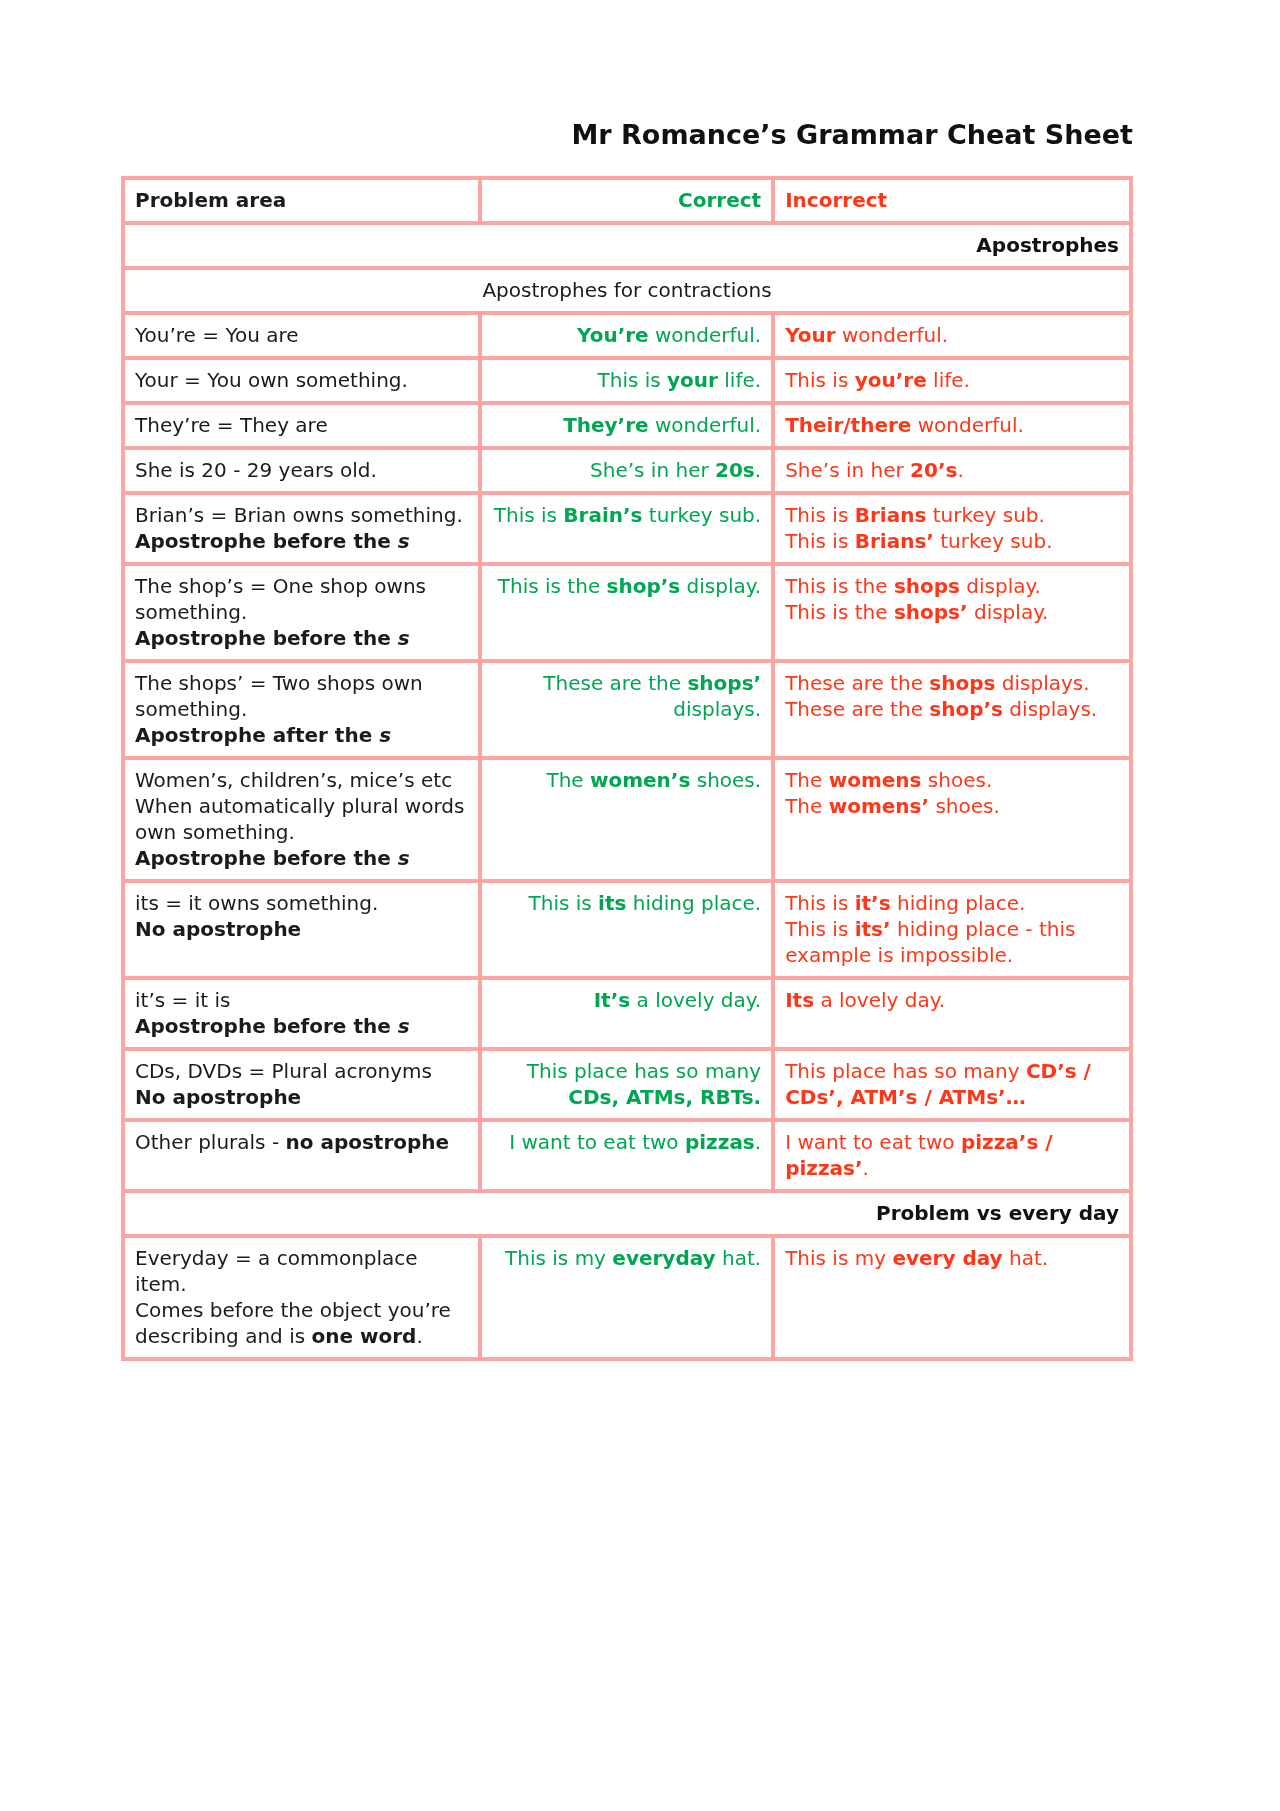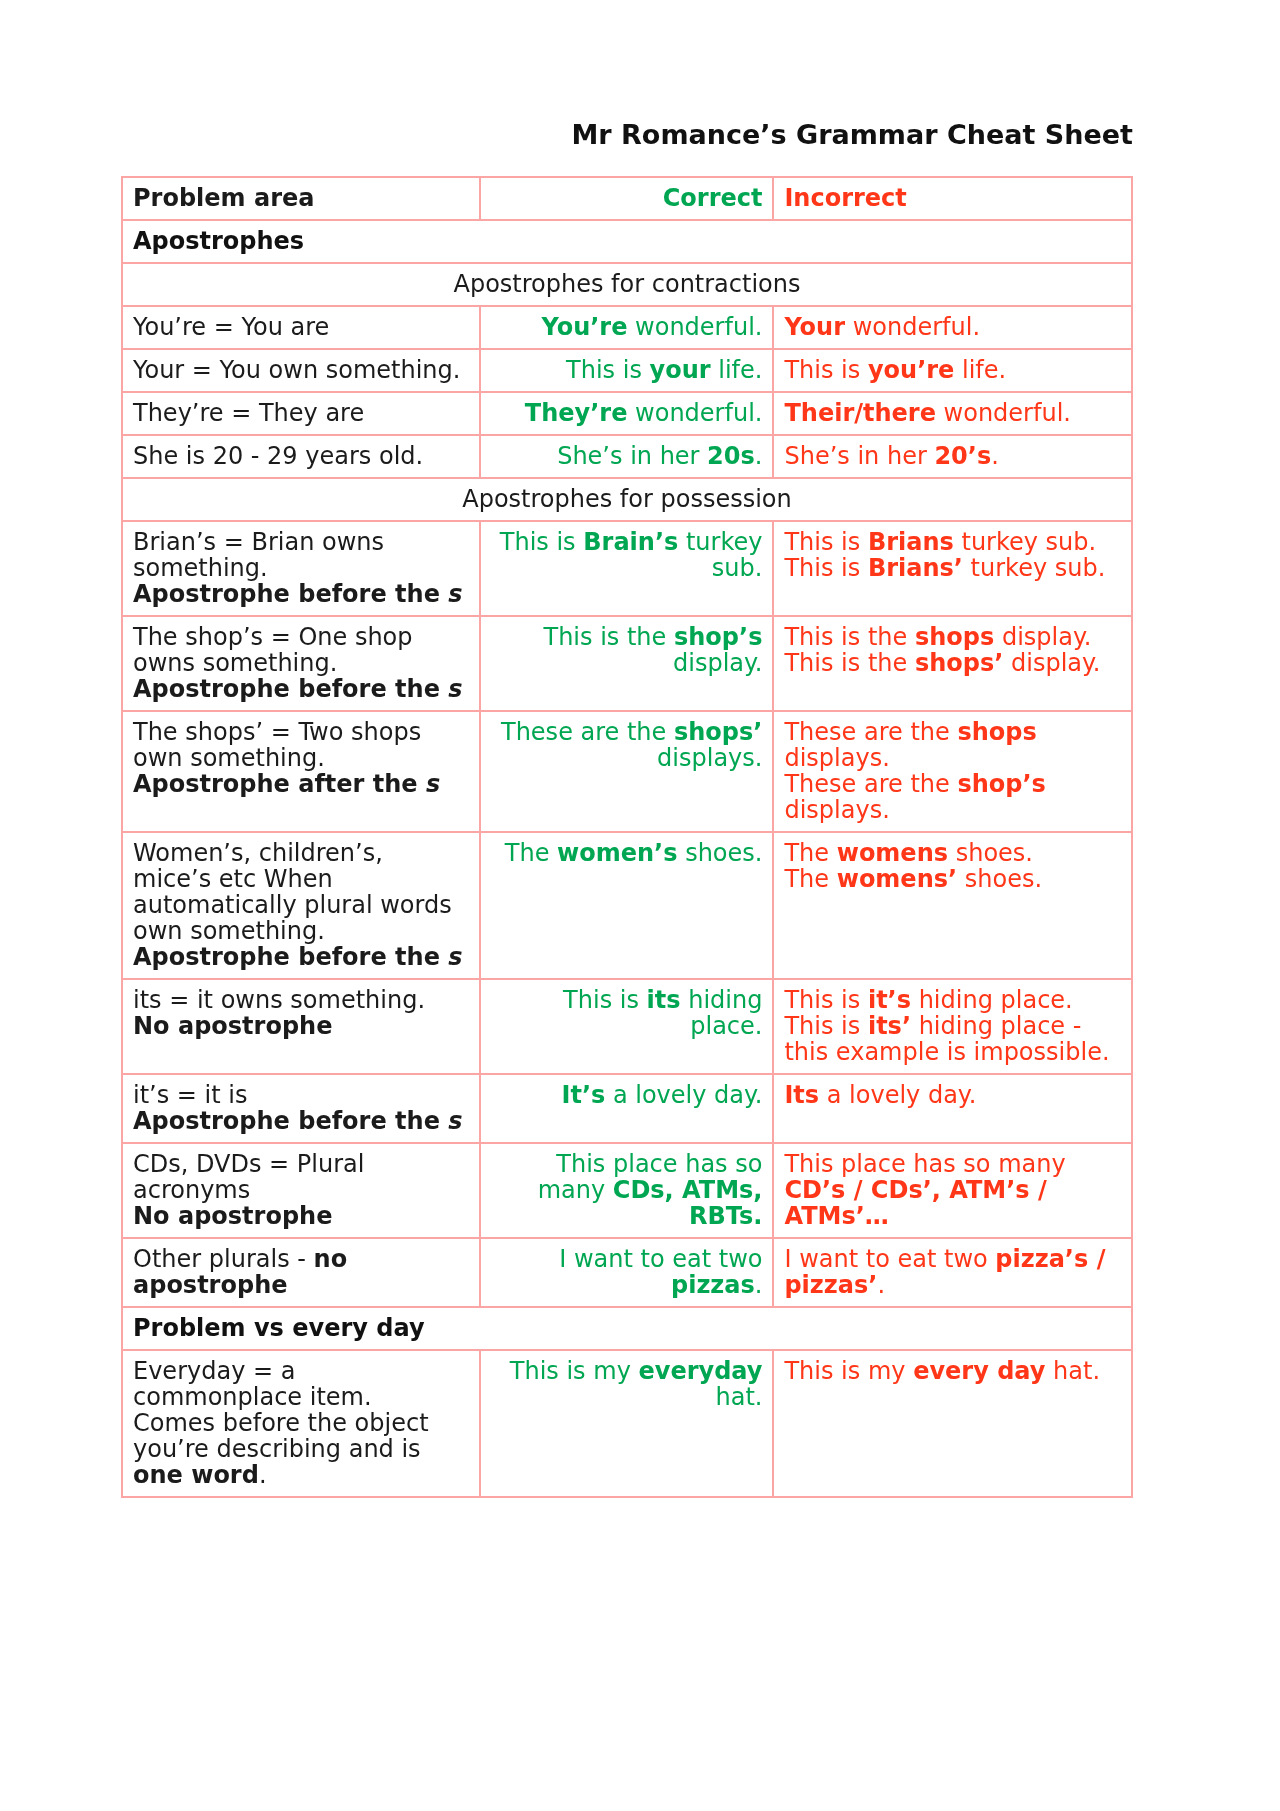--- a/index.html
+++ b/index.html
@@ -29,37 +29,37 @@
     line-height: 34px;
     color: #111;
   }
   table.cheat-table {
     margin-top: 24px;
     border-collapse: collapse;
     width: 1012px;
     table-layout: fixed;
   }
   table.cheat-table td {
-    border: 2px solid #fca5a5;
+    border: 4px solid #fca5a5;
     vertical-align: top;
     padding: 7px 10px 8px 10px;
-    font-size: 24px;
+    font-size: 20px;
     line-height: 26px;
   }
   col.c-problem   { width: 35.4%; }
   col.c-correct   { width: 29.1%; }
   col.c-incorrect { width: 35.5%; }
 
   td.header-cell { font-weight: bold; }
   td.problem   { color: #1b1b1b; }
   td.correct   { color: #00a651; text-align: right; }
   td.incorrect { color: #ff3617; }
 
   td.section-cell {
-    text-align: left;
+    text-align: right;
     font-weight: bold;
     color: #111;
     padding-bottom: 26px;
   }
   td.subsection-cell {
     text-align: center;
     color: #1b1b1b;
   }
   .line { min-height: 26px; }
   .bold { font-weight: bold; }
@@ -129,23 +129,20 @@
             <div class="line"><span>She is 20 - 29 years old.</span></div>
           </td>
           <td class="correct">
             <div class="line"><span>She’s in her </span><span class="bold">20s</span><span>.</span></div>
           </td>
           <td class="incorrect">
             <div class="line"><span>She’s in her </span><span class="bold">20’s</span><span>.</span></div>
           </td>
         </tr>
         <tr>
-          <td colspan="3" class="subsection-cell">Apostrophes for possession</td>
-        </tr>
-        <tr>
           <td class="problem">
             <div class="line"><span>Brian’s = Brian owns something.</span></div>
             <div class="line"><span class="bold">Apostrophe before the </span><span class="bold italic">s</span></div>
           </td>
           <td class="correct">
             <div class="line"><span>This is </span><span class="bold">Brain’s</span><span> turkey sub.</span></div>
           </td>
           <td class="incorrect">
             <div class="line"><span>This is </span><span class="bold">Brians</span><span> turkey sub.</span></div>
             <div class="line"><span>This is </span><span class="bold">Brians’</span><span> turkey sub.</span></div>

